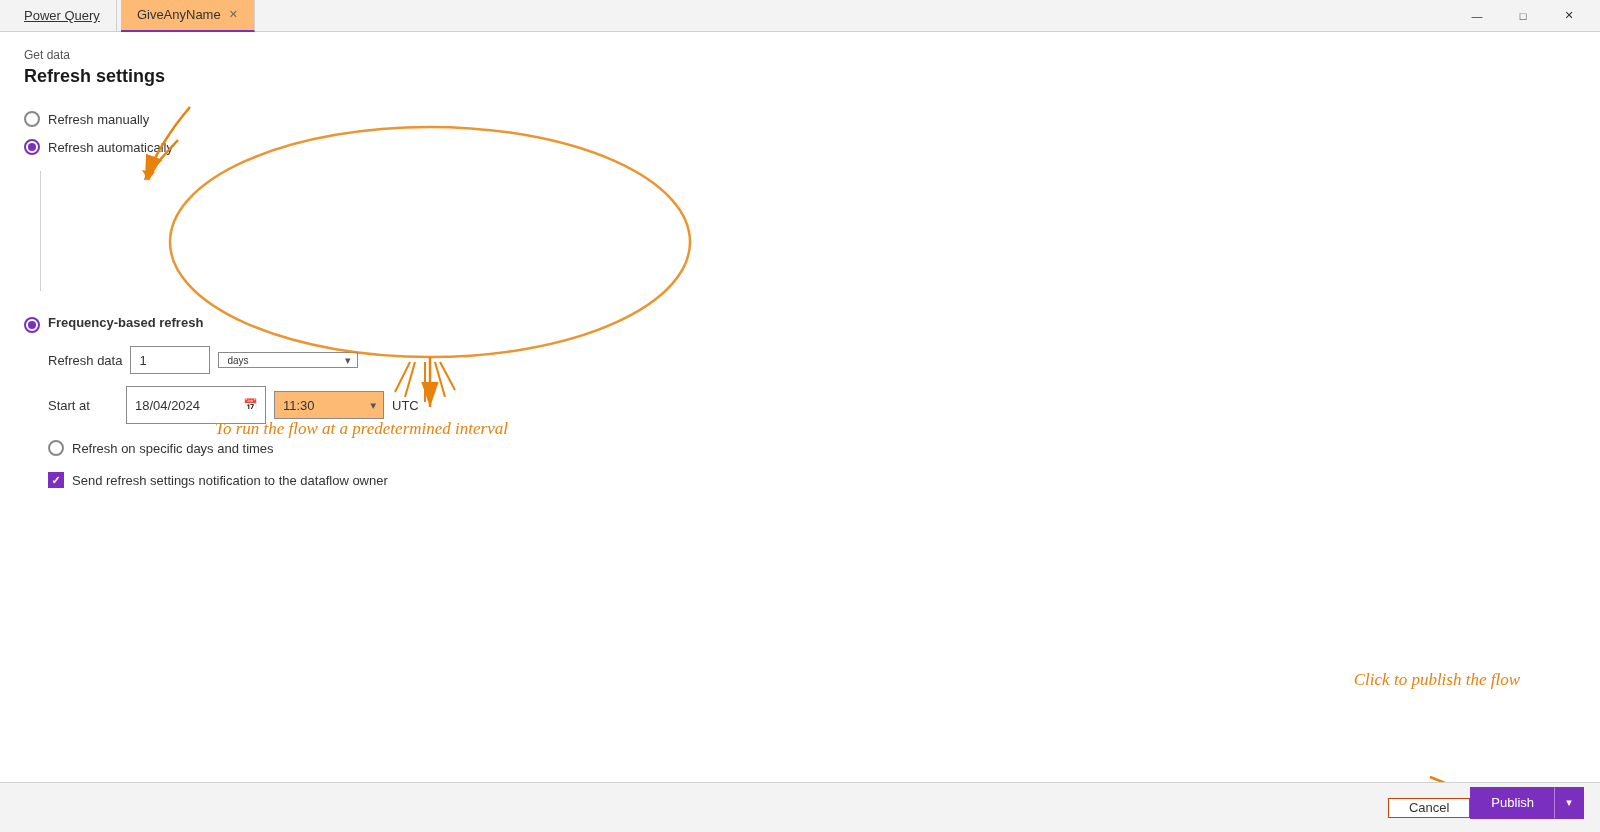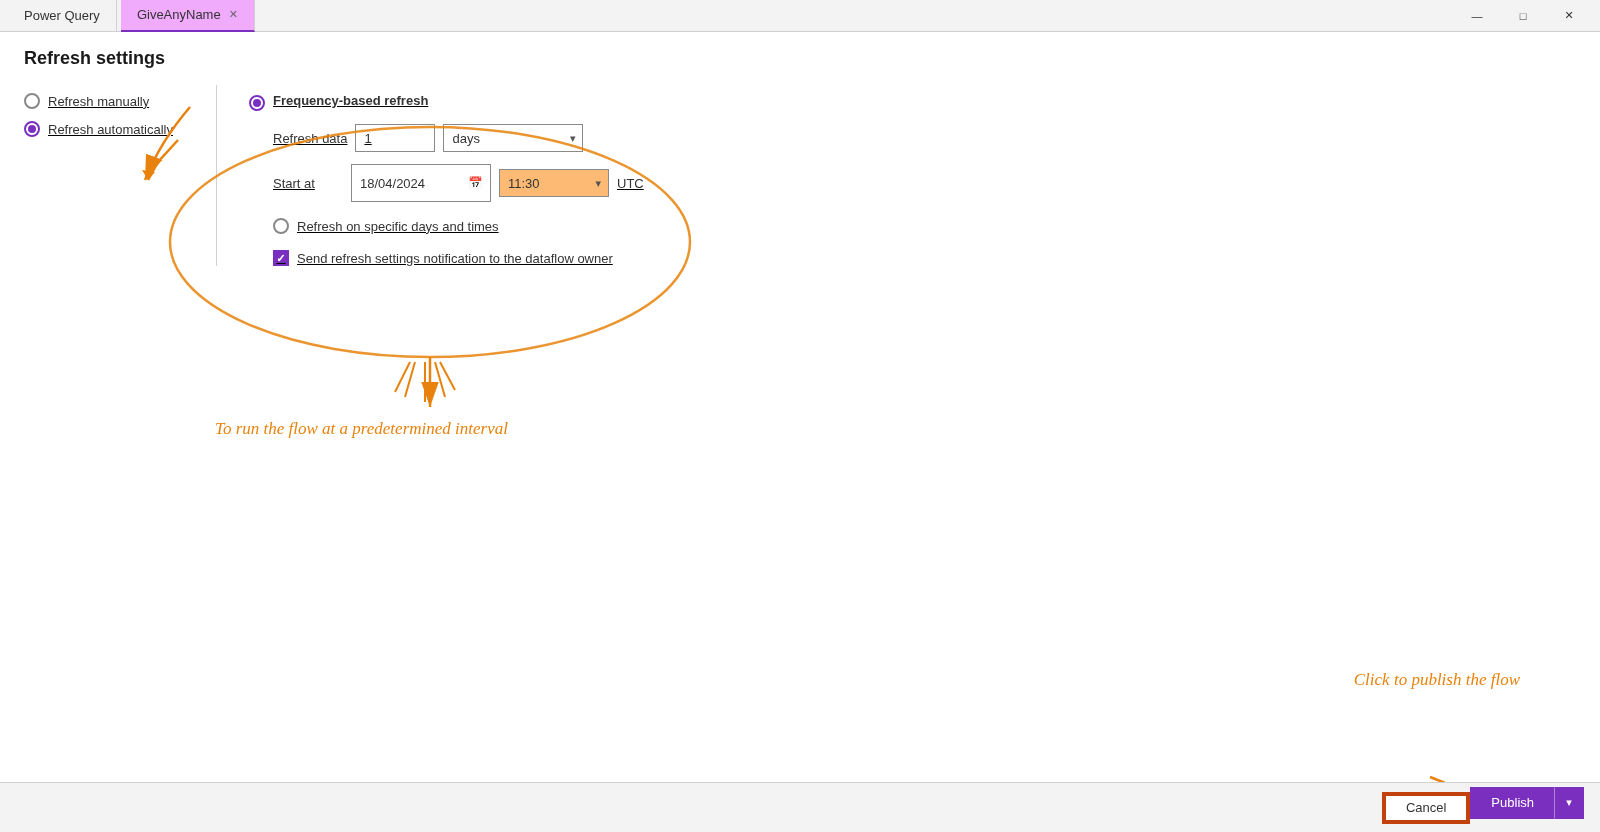--- a/index.html
+++ b/index.html
@@ -28,23 +28,24 @@
       align-items: center;
       padding: 0 16px;
       height: 32px;
       font-size: 13px;
       color: #333;
       cursor: pointer;
       border-right: 1px solid #d0d0d0;
     }
     .tab:first-child {
       font-weight: 400;
+      text-decoration: underline;
     }
     .tab.active {
-      background: #f0abfc;
+      background: #fdba74;
       border-bottom: 2px solid #7B2FBE;
     }
     .tab-close {
       margin-left: 8px;
       color: #666;
       font-size: 11px;
       cursor: pointer;
     }
     .tab-bar-spacer {
       flex: 1;
@@ -84,23 +85,22 @@
     .page-title {
       font-size: 18px;
       font-weight: 600;
       color: #1a1a1a;
     }
 
     
     .settings-area {
       padding: 8px 24px;
       display: flex;
-      flex-direction: row;
+      flex-direction: column;
       gap: 16px;
-      text-decoration: underline;
     }
 
     
     .radio-group {
       display: flex;
       flex-direction: column;
       gap: 12px;
       padding-top: 8px;
       min-width: 160px;
     }
@@ -171,24 +171,24 @@
       width: 80px;
       height: 28px;
       border: 1px solid #8a8a8a;
       padding: 0 8px;
       font-size: 13px;
       color: #333;
       outline: none;
     }
     .select-medium {
       width: 140px;
-      height: 28px;
+      height: 16px;
       border: 1px solid #8a8a8a;
       padding: 0 8px;
-      font-size: 13px;
+      font-size: 10px;
       color: #333;
       background: white;
       appearance: none;
       -webkit-appearance: none;
       cursor: pointer;
       outline: none;
       position: relative;
     }
     .select-wrapper {
       position: relative;
@@ -302,24 +302,24 @@
       height: 50px;
       background: #f3f3f3;
       border-top: 1px solid #d0d0d0;
       display: flex;
       align-items: center;
       justify-content: flex-end;
       padding: 0 16px;
       gap: 0;
     }
     .cancel-btn {
-      height: 32px;
+      height: 20px;
       padding: 0 20px;
       background: white;
-      border: 4px solid #c2410c;
+      border: 1px solid #c2410c;
       font-size: 13px;
       color: #333;
       cursor: pointer;
     }
 
     .publish-btn-group {
       display: flex;
       height: 42px;
     }
     .publish-btn {
@@ -377,20 +377,21 @@
     </div>
     <div class="win-btn close">
       <span>✕</span>
     </div>
   </div>
 </div>
 
 <div class="main-content">
 
   <div class="page-header">
+    <div class="breadcrumb">Get data</div>
     <div class="page-title">Refresh settings</div>
   </div>
 
   <div class="settings-area">
 
     <div class="radio-group">
       <div class="radio-item">
         <div class="radio-circle"></div>
         <span class="radio-label">Refresh manually</span>
       </div>

